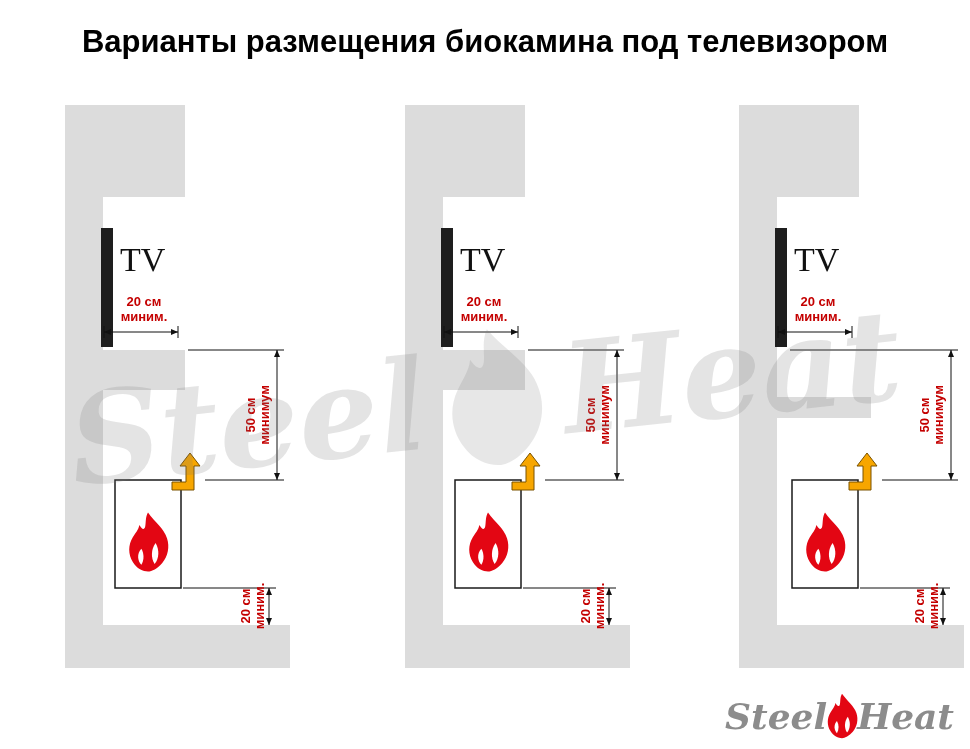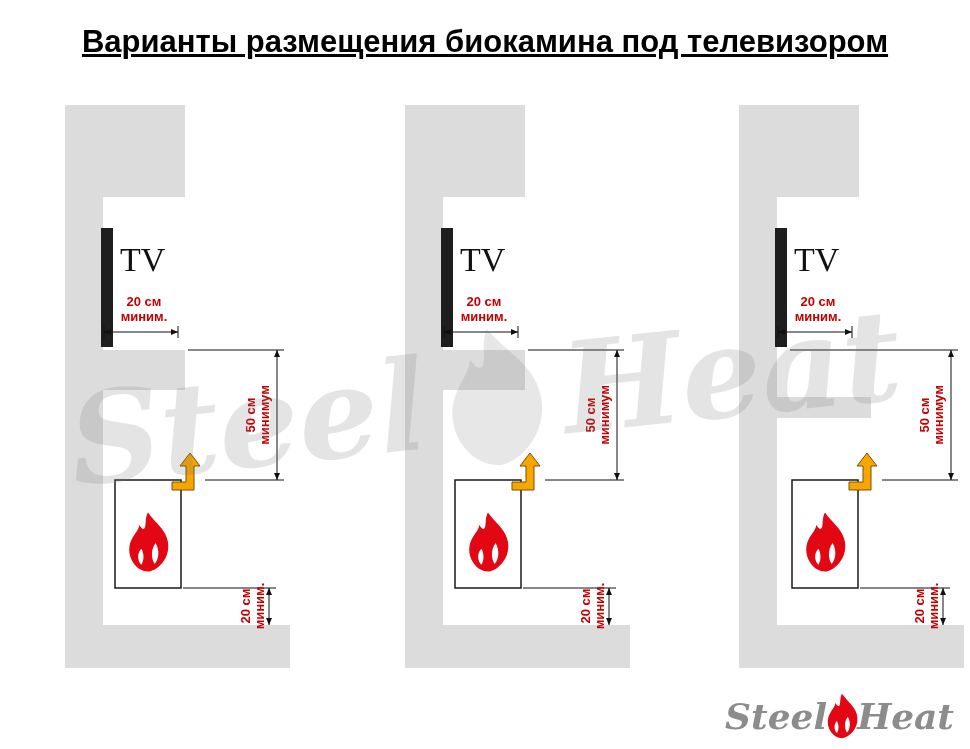--- a/index.html
+++ b/index.html
@@ -2,21 +2,21 @@
 <html><head>
 <meta charset="utf-8">
 <style>
   html,body{margin:0;padding:0;}
   body{
     width:970px;height:749px;position:relative;overflow:hidden;
     background:#ffffff;font-family:"Liberation Sans",sans-serif;
   }
   .title{
     position:absolute;top:24px;left:0;width:970px;text-align:center;
-    font:700 31px "Liberation Sans",sans-serif;color:#000;margin:0;text-decoration:underline;
+    font:700 31px "Liberation Sans",sans-serif;color:#000;margin:0;
   }
   .panel{position:absolute;top:98px;width:240px;height:580px;overflow:visible;}
   .p1{left:58px}.p2{left:398px}.p3{left:732px}
   .wall{fill:#dcdcdc;}
   .tv{fill:#1e1e1e;}
   .tv-label{font:400 34px "Liberation Serif",serif;fill:#111;}
   .dim{font:700 13px "Liberation Sans",sans-serif;fill:#c40000;}
   .dl{stroke:#111;stroke-width:1;}
   .ah{fill:#111;}
   .fp{fill:#ffffff;stroke:#1a1a1a;stroke-width:1.5;}

